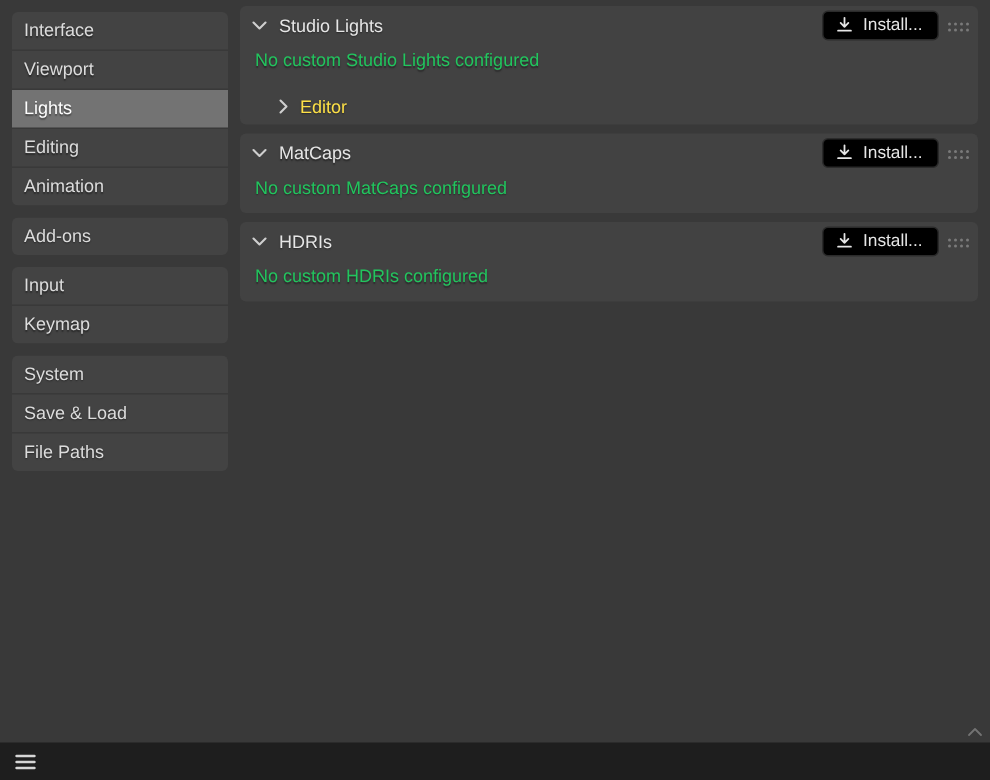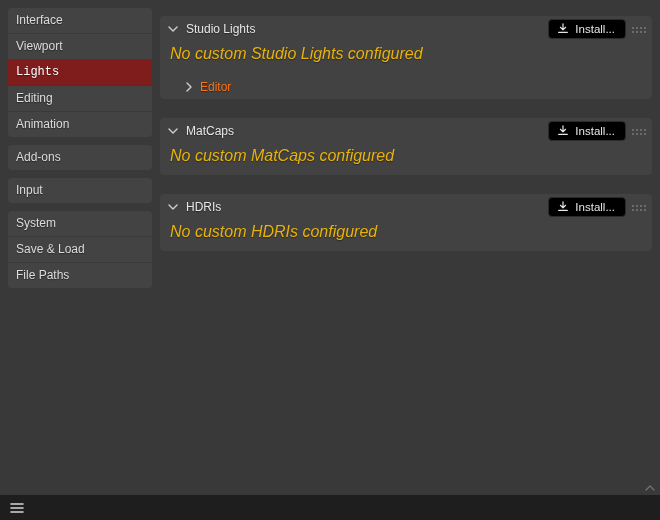--- a/index.html
+++ b/index.html
@@ -36,30 +36,29 @@
     color: #dcdcdc;
     height: 25px;
     line-height: 25px;
     padding: 0 8px;
     font-size: 12px;
     text-shadow: 0 1px 1px rgba(0,0,0,0.4);
     cursor: pointer;
     user-select: none;
   }
   .sidebar-item.active {
-    background: #7f1d1d;
+    background: #737373;
     color: #ffffff;
-    font-family: Liberation Mono, monospace;
   }
   .main {
     flex: 1;
-    padding: 16px 8px 0 0;
+    padding: 4px 8px 0 0;
     display: flex;
     flex-direction: column;
-    gap: 18px;
+    gap: 5px;
   }
   .panel {
     background: #424242;
     border-radius: 4px;
     margin-bottom: 1px;
     padding-bottom: 0;
   }
   .panel-header {
     display: flex;
     align-items: center;
@@ -105,36 +104,35 @@
     align-items: center;
     padding-top: 2px;
     cursor: grab;
   }
   .drag-dots .row { display:flex; gap:2px; }
   .drag-dots .dot { width:2px; height:2px; background:#7a7a7a; border-radius:50%; }
   .panel-body {
     padding: 4px 10px 10px 10px;
   }
   .panel-msg {
-    color: #eab308;
-    font-size: 16px;
+    color: #22c55e;
+    font-size: 12px;
     text-shadow: 0 1px 1px rgba(0,0,0,0.4);
-    font-style: italic;
   }
   .subrow {
     display: flex;
     align-items: center;
     justify-content: flex-start;
     height: 26px;
     padding: 2px 0 0 22px;
     gap: 4px;
   }
   .subrow .disclosure-icon { width: 14px; height:14px; }
   .subrow-label {
-    color: #f97316;
+    color: #fde047;
     font-size: 12px;
     text-shadow: 0 1px 1px rgba(0,0,0,0.4);
   }
   .footer-bar {
     position: absolute;
     left: 0; right: 0; bottom: 0;
     height: 25px;
     background: #1e1e1e;
     display: flex;
     align-items: center;
@@ -165,20 +163,21 @@
         <div class="sidebar-item"><span>Viewport</span></div>
         <div class="sidebar-item active"><span>Lights</span></div>
         <div class="sidebar-item"><span>Editing</span></div>
         <div class="sidebar-item"><span>Animation</span></div>
       </div>
       <div class="sidebar-group">
         <div class="sidebar-item"><span>Add-ons</span></div>
       </div>
       <div class="sidebar-group">
         <div class="sidebar-item"><span>Input</span></div>
+        <div class="sidebar-item"><span>Keymap</span></div>
       </div>
       <div class="sidebar-group">
         <div class="sidebar-item"><span>System</span></div>
         <div class="sidebar-item"><span>Save &amp; Load</span></div>
         <div class="sidebar-item"><span>File Paths</span></div>
       </div>
     </div>
   <div class="main" id="main">
       <div class="panel">
         <div class="panel-header">

